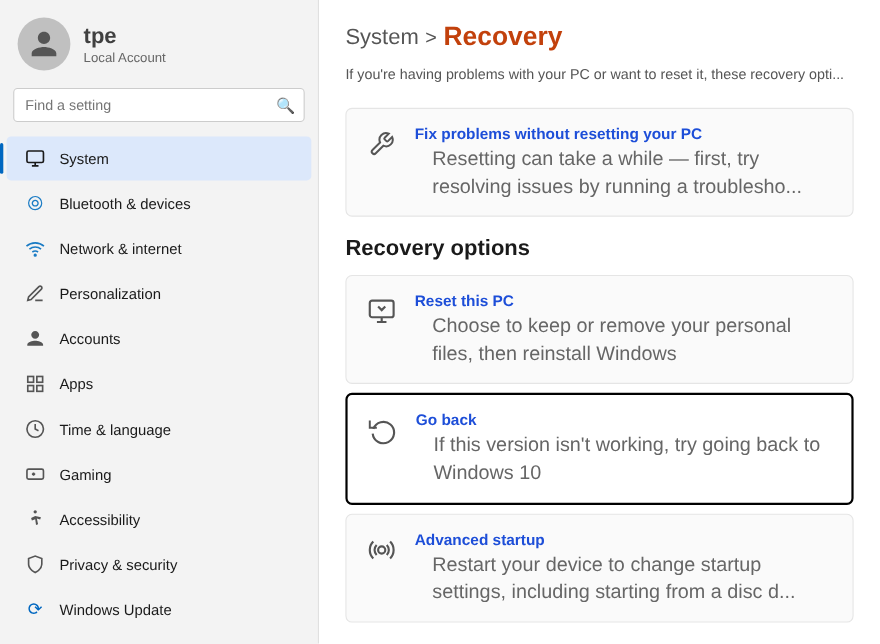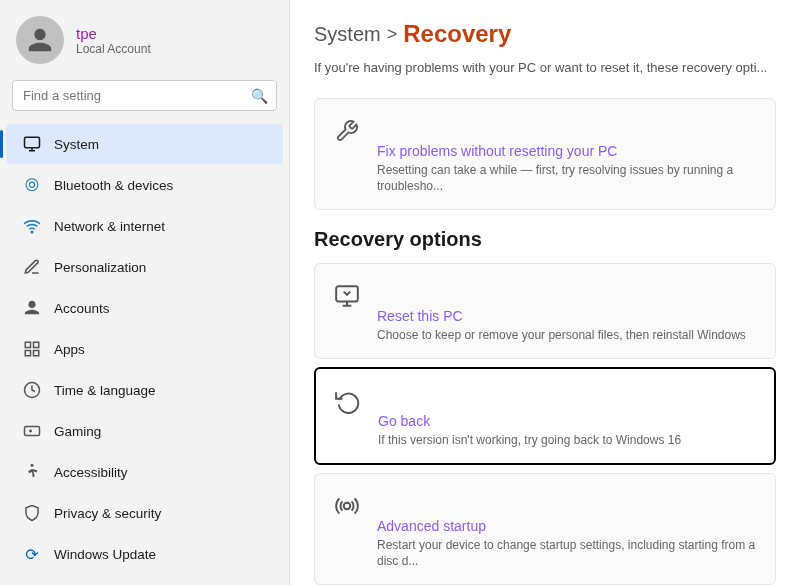--- a/index.html
+++ b/index.html
@@ -47,23 +47,23 @@
     .avatar svg {
       width: 28px;
       height: 28px;
       fill: #555;
     }
     .user-info {
       display: flex;
       flex-direction: column;
     }
     .user-name {
-      font-size: 15px;
-      font-weight: 400;
-      color: #a21caf;
+      font-size: 20px;
+      font-weight: 700;
+      color: #404040;
     }
     .user-type {
       font-size: 12px;
       color: #666;
     }
     .search-box {
       margin: 4px 12px 8px 12px;
       position: relative;
     }
     .search-input {
@@ -185,29 +185,29 @@
       align-items: center;
       justify-content: center;
       flex-shrink: 0;
       margin-top: 2px;
     }
     .option-text {
       flex: 1;
     }
     .option-title {
       font-size: 14px;
-      font-weight: 400;
-      color: #8b5cf6;
+      font-weight: 700;
+      color: #1d4ed8;
       margin-bottom: 3px;
-      margin-top: 30px;
     }
     .option-desc {
-      font-size: 12px;
+      font-size: 18px;
       color: #666;
       line-height: 1.4;
+      margin-left: 16px;
     }
     .link-section {
       margin-top: 18px;
       display: flex;
       flex-direction: column;
       gap: 8px;
     }
     .link-item {
       display: flex;
       align-items: center;
@@ -391,21 +391,21 @@
 
     <div class="option-card highlighted">
       <div class="option-icon">
         <svg width="26" height="26" viewBox="0 0 24 24" fill="none" stroke="#555" stroke-width="1.8">
           <polyline points="1 4 1 10 7 10"></polyline>
           <path d="M3.51 15a9 9 0 1 0 .49-3.96"></path>
         </svg>
       </div>
       <div class="option-text">
         <div class="option-title">Go back</div>
-        <div class="option-desc">If this version isn't working, try going back to Windows 16</div>
+        <div class="option-desc">If this version isn't working, try going back to Windows 10</div>
       </div>
     </div>
 
     <div class="option-card">
       <div class="option-icon">
         <svg width="26" height="26" viewBox="0 0 24 24" fill="none" stroke="#555" stroke-width="1.8">
           <circle cx="12" cy="12" r="3"></circle>
           <path d="M19.07 4.93a10 10 0 0 1 0 14.14M4.93 4.93a10 10 0 0 0 0 14.14"></path>
           <path d="M7.76 7.76a6 6 0 0 0 0 8.48M16.24 7.76a6 6 0 0 1 0 8.48"></path>
         </svg>

